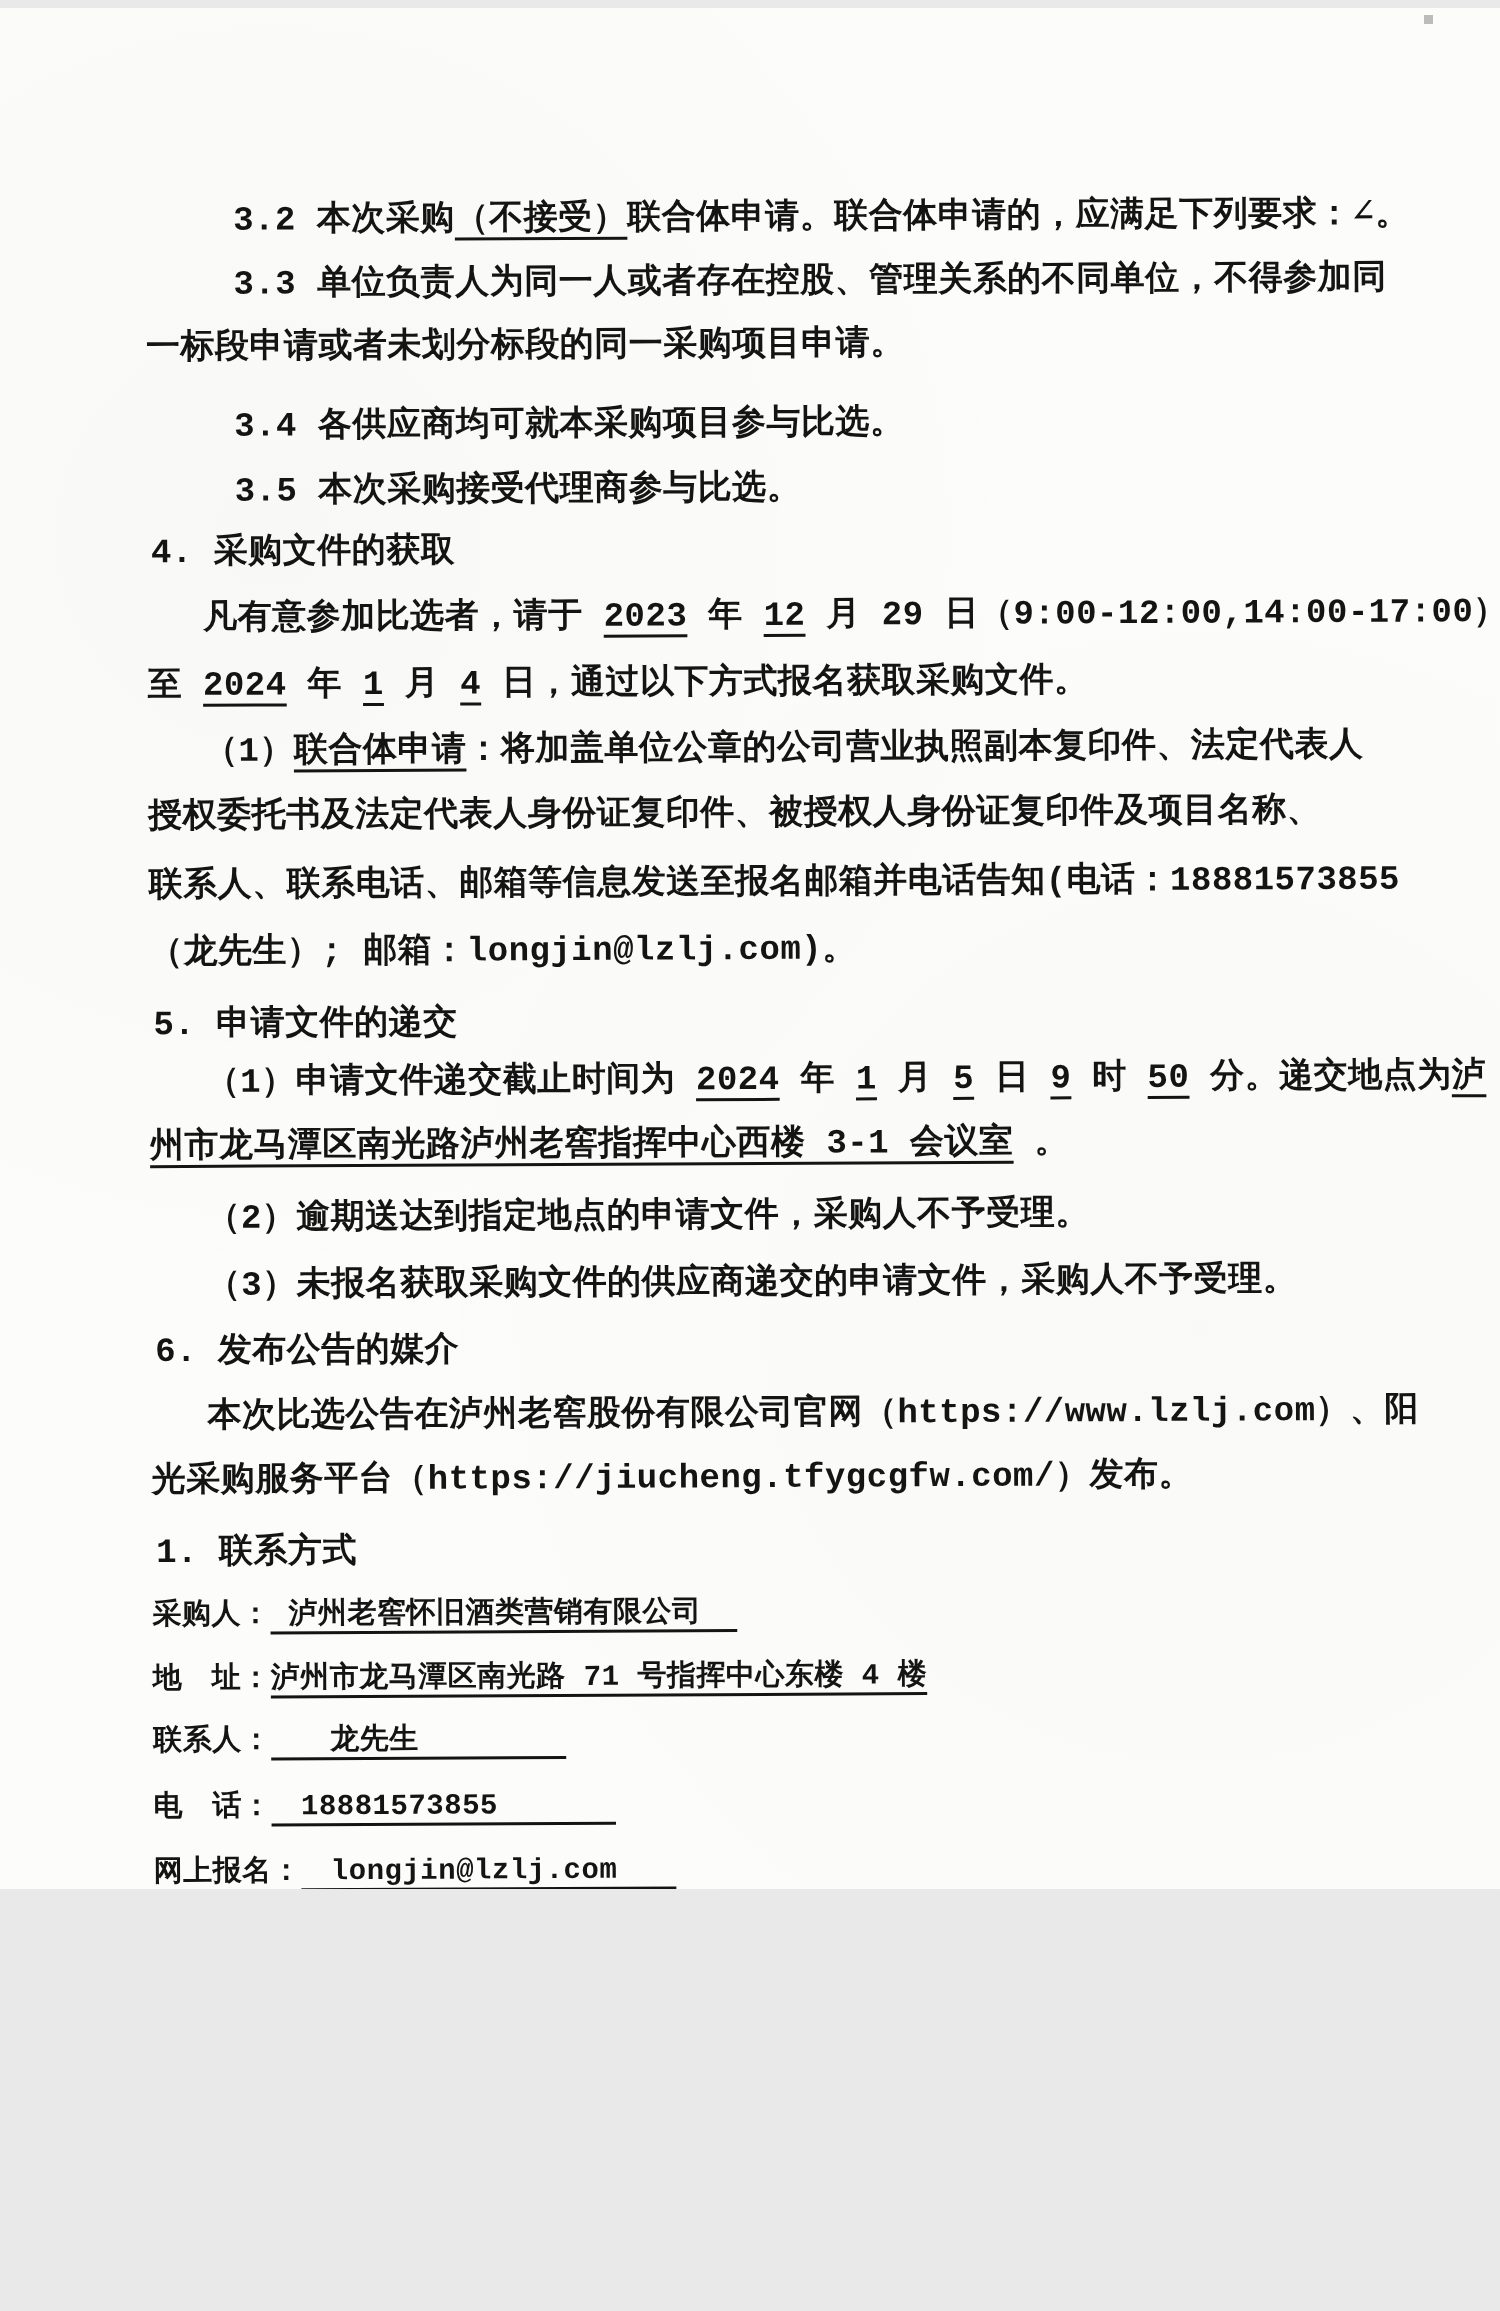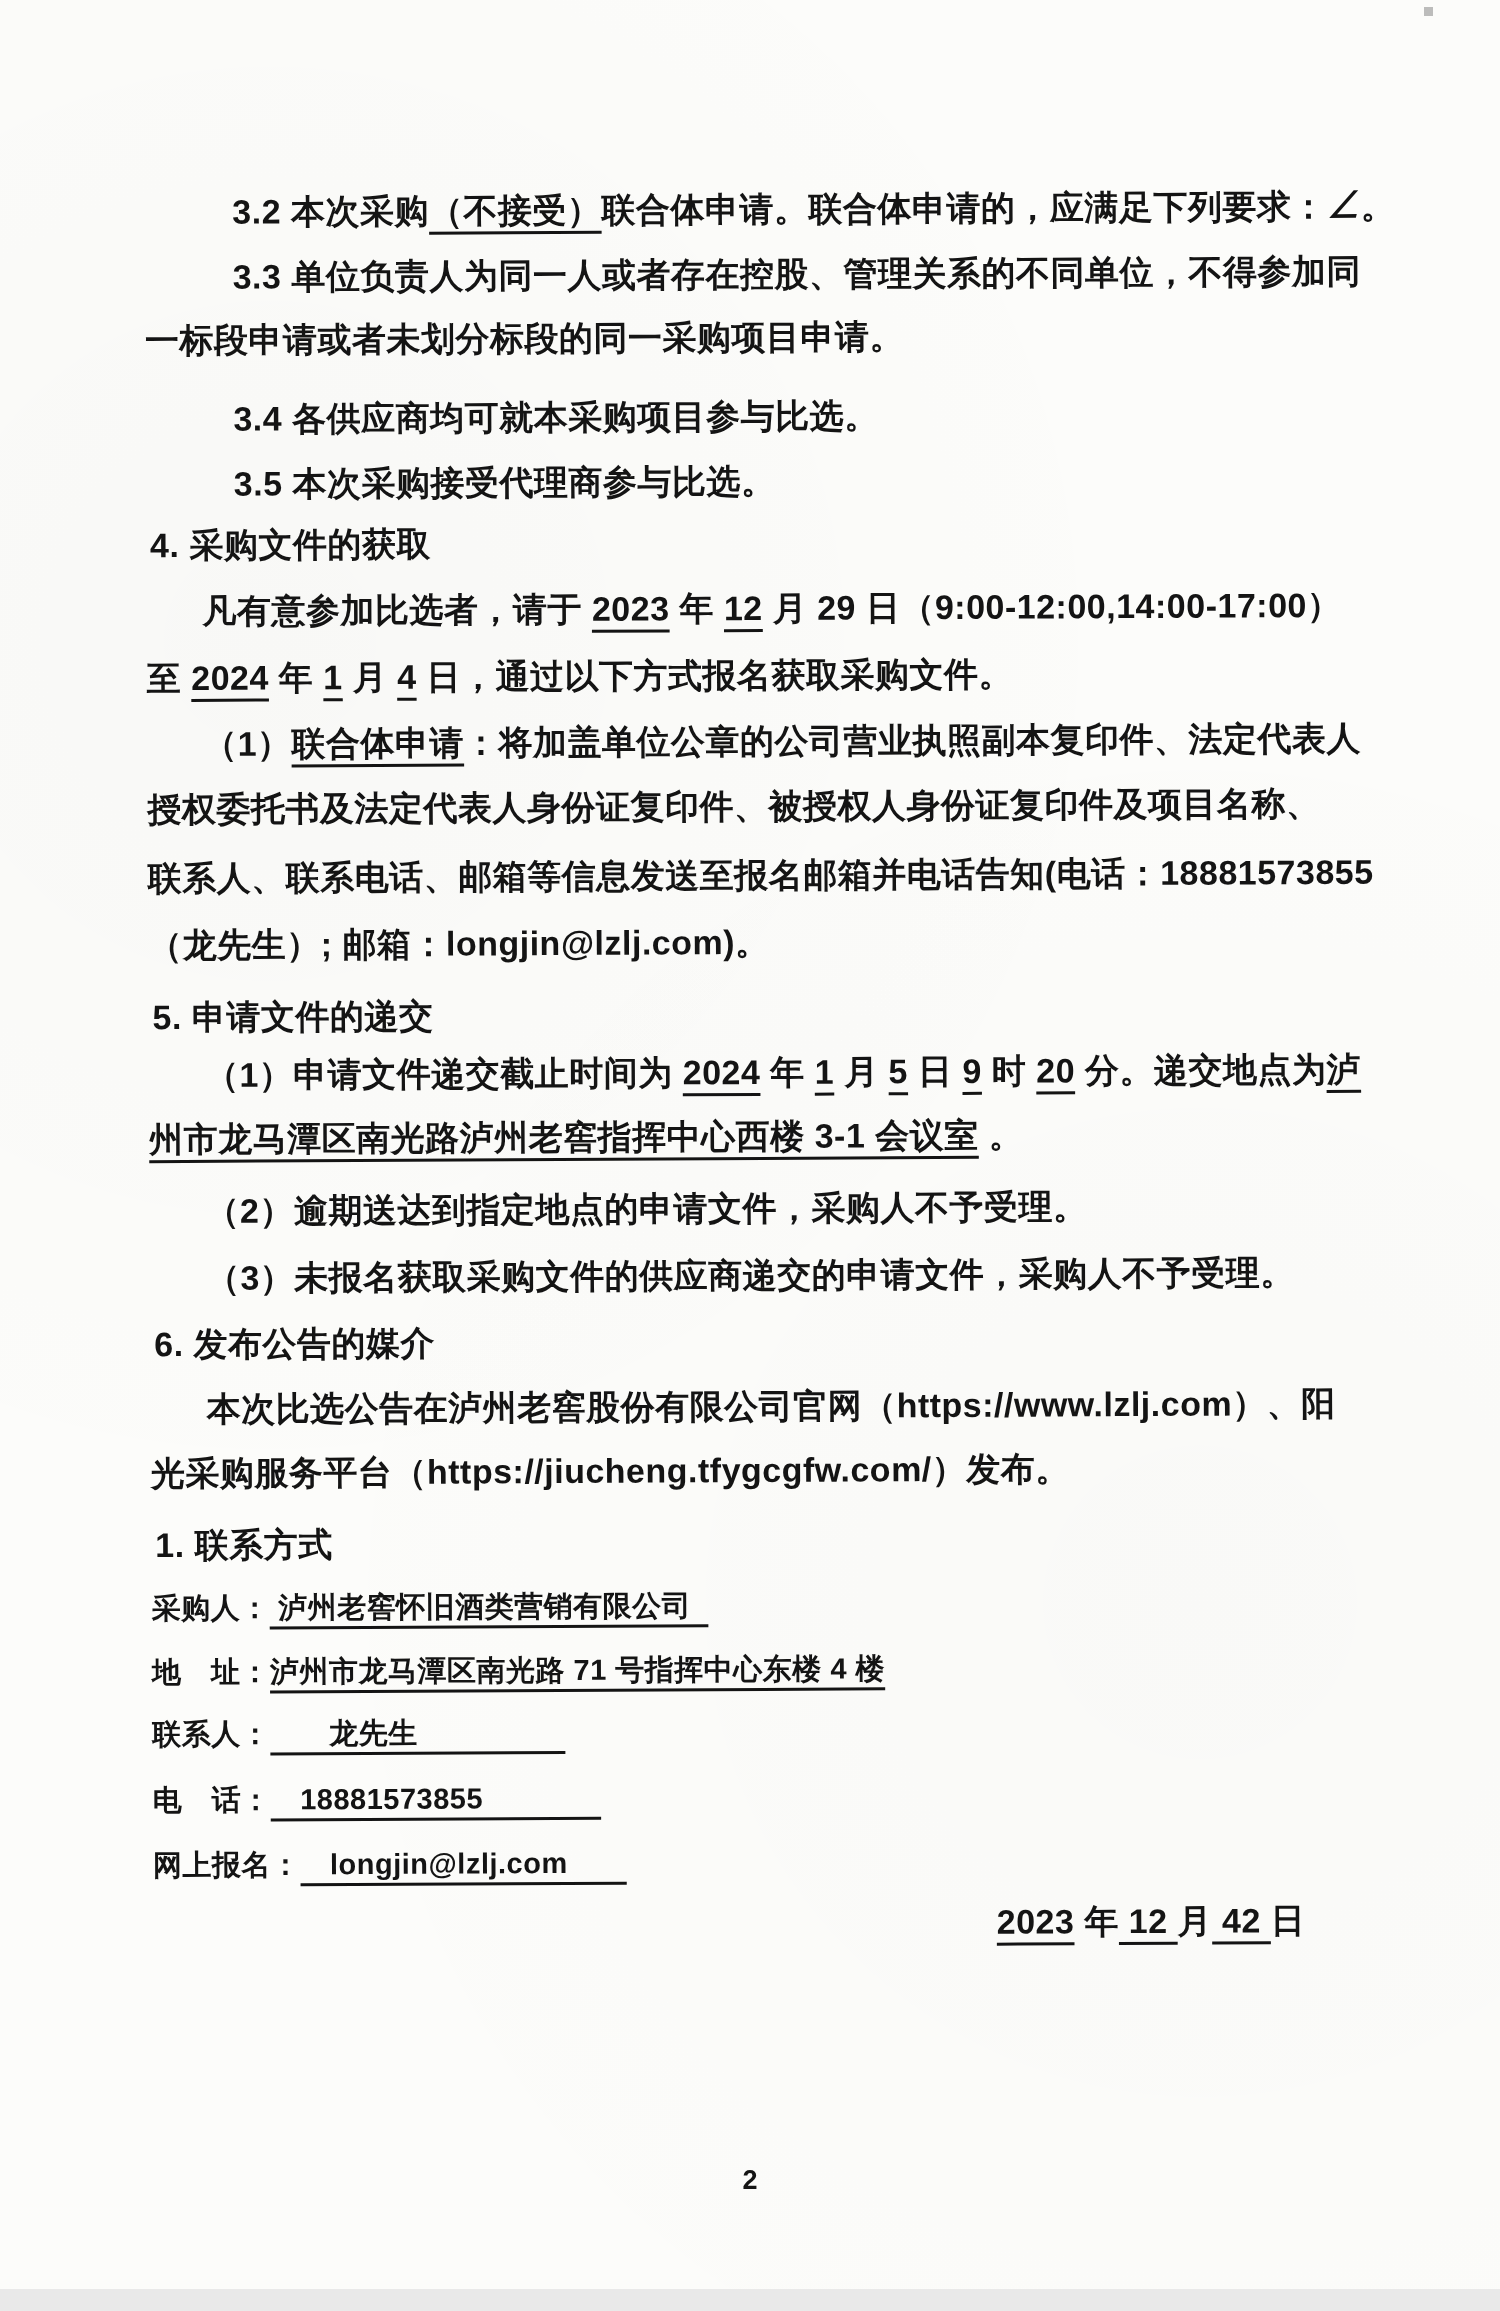--- a/index.html
+++ b/index.html
@@ -1,22 +1,22 @@
 <!DOCTYPE html>
 <html><head>
 <meta charset="utf-8">
 <style>
   html,body { margin:0; padding:0; background:#e9e9e9; }
   .page {
-    position:relative; width:1500px; height:2289px; margin:0 auto;
+    position:relative; width:1500px; height:1881px; margin:8px auto;
     background:#fcfcfa;
     background-image:
       radial-gradient(circle at 18% 28%, rgba(0,0,0,0.015), transparent 45%),
       radial-gradient(circle at 80% 70%, rgba(0,0,0,0.012), transparent 50%);
-    font-family:Liberation Sans, sans-serif;
+    font-family:Liberation Mono, monospace;
     color:#141414; overflow:hidden;
   }
   .sheet { position:absolute; inset:0; transform:rotate(-0.3deg); transform-origin:50% 40%; }
   .line {
     position:absolute; left:148px; right:80px;
     font-size:34px; font-weight:600; letter-spacing:0.5px;
     white-space:pre; line-height:1.2;
   }
   .ind-a { padding-left:88px; }
   .ind-b { padding-left:56px; }
@@ -57,21 +57,21 @@
       <div class="line ind-a"><span>3.4 各供应商均可就本采购项目参与比选。</span></div>
       <div class="line ind-a"><span>3.5 本次采购接受代理商参与比选。</span></div>
       <div class="line hdr"><span>4. 采购文件的获取</span></div>
       <div class="line ind-b"><span>凡有意参加比选者，请于 </span><span class="u">2023</span><span> 年 </span><span class="u">12</span><span> 月 29 日（9:00-12:00,14:00-17:00）</span></div>
       <div class="line"><span>至 </span><span class="u">2024</span><span> 年 </span><span class="u">1</span><span> 月 </span><span class="u">4</span><span> 日，通过以下方式报名获取采购文件。</span></div>
       <div class="line ind-b"><span>（1）</span><span class="u">联合体申请</span><span>：将加盖单位公章的公司营业执照副本复印件、法定代表人</span></div>
       <div class="line"><span>授权委托书及法定代表人身份证复印件、被授权人身份证复印件及项目名称、</span></div>
       <div class="line"><span>联系人、联系电话、邮箱等信息发送至报名邮箱并电话告知(电话：18881573855</span></div>
       <div class="line"><span>（龙先生）; 邮箱：longjin@lzlj.com)。</span></div>
       <div class="line hdr"><span>5. 申请文件的递交</span></div>
-      <div class="line ind-b"><span>（1）申请文件递交截止时间为 </span><span class="u">2024</span><span> 年 </span><span class="u">1</span><span> 月 </span><span class="u">5</span><span> 日 </span><span class="u">9</span><span> 时 </span><span class="u">20</span><span> 分。递交地点为</span><span class="u">泸</span></div>
+      <div class="line ind-b"><span>（1）申请文件递交截止时间为 </span><span class="u">2024</span><span> 年 </span><span class="u">1</span><span> 月 </span><span class="u">5</span><span> 日 </span><span class="u">9</span><span> 时 </span><span class="u">50</span><span> 分。递交地点为</span><span class="u">泸</span></div>
       <div class="line"><span class="u">州市龙马潭区南光路泸州老窖指挥中心西楼 3-1 会议室</span><span> 。</span></div>
       <div class="line ind-b"><span>（2）逾期送达到指定地点的申请文件，采购人不予受理。</span></div>
       <div class="line ind-b"><span>（3）未报名获取采购文件的供应商递交的申请文件，采购人不予受理。</span></div>
       <div class="line hdr"><span>6. 发布公告的媒介</span></div>
       <div class="line ind-b"><span>本次比选公告在泸州老窖股份有限公司官网（https://www.lzlj.com）、阳</span></div>
       <div class="line"><span>光采购服务平台（https://jiucheng.tfygcgfw.com/）发布。</span></div>
       <div class="line hdr"><span>1. 联系方式</span></div>
       <div class="line contact"><span>采购人：</span><span class="u">&nbsp;泸州老窖怀旧酒类营销有限公司&nbsp;&nbsp;</span></div>
       <div class="line contact"><span>地　址：</span><span class="u">泸州市龙马潭区南光路 71 号指挥中心东楼 4 楼</span></div>
       <div class="line contact"><span>联系人：</span><span class="u">　　龙先生　　　　　</span></div>

